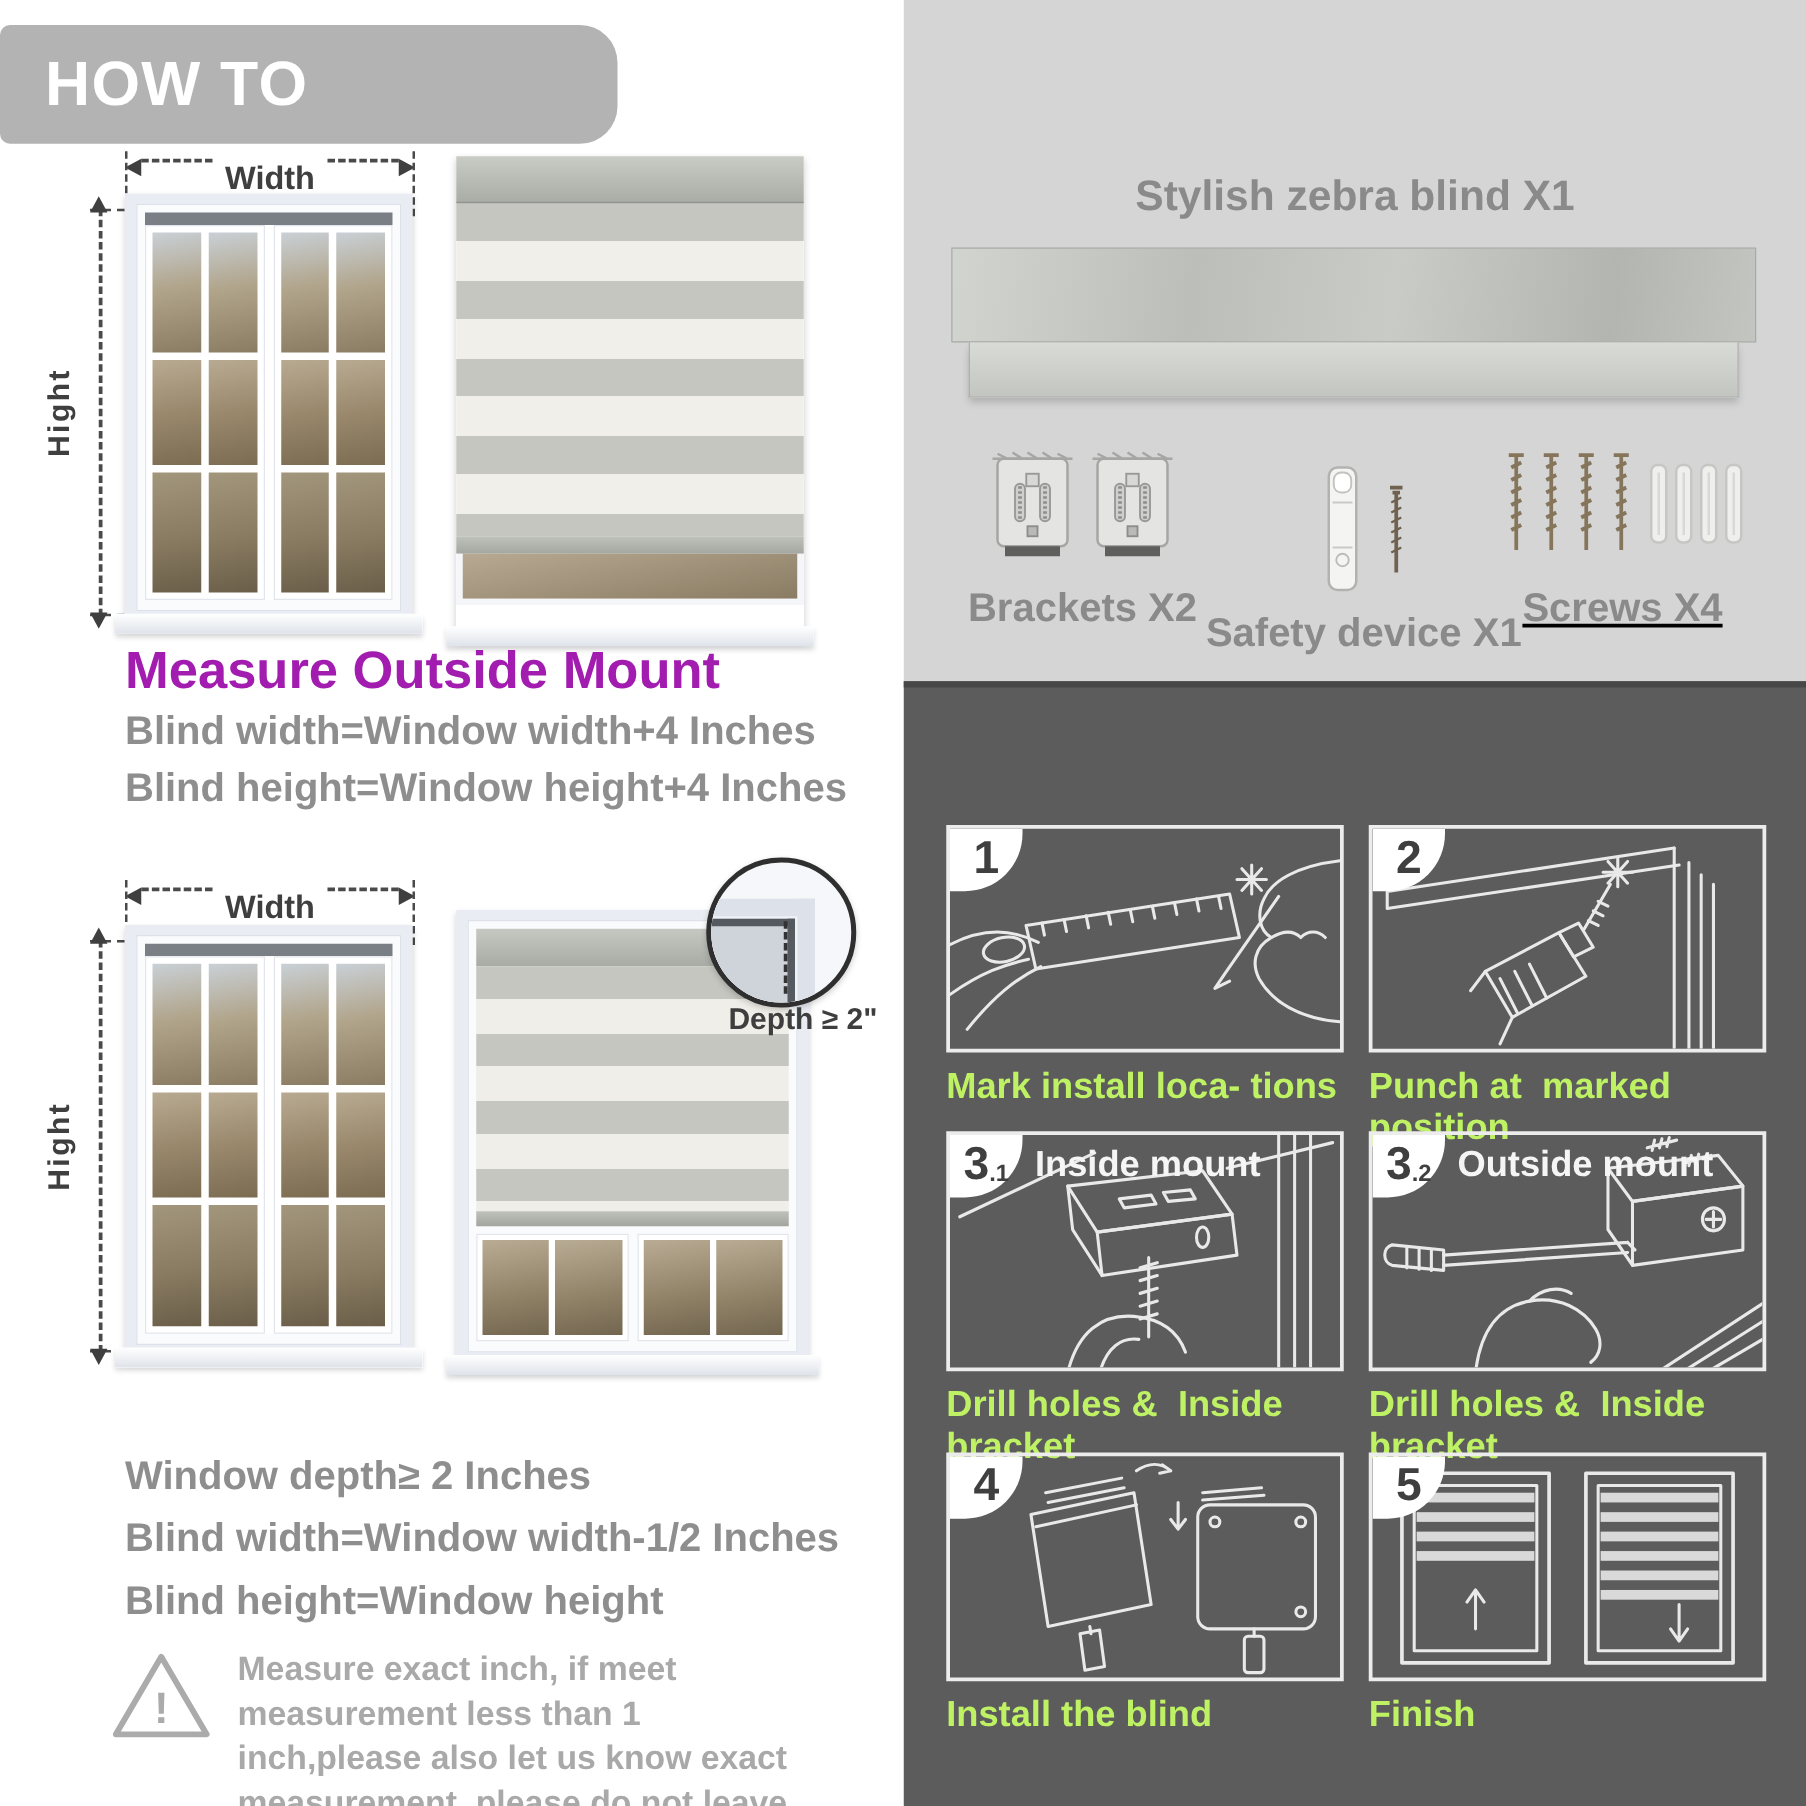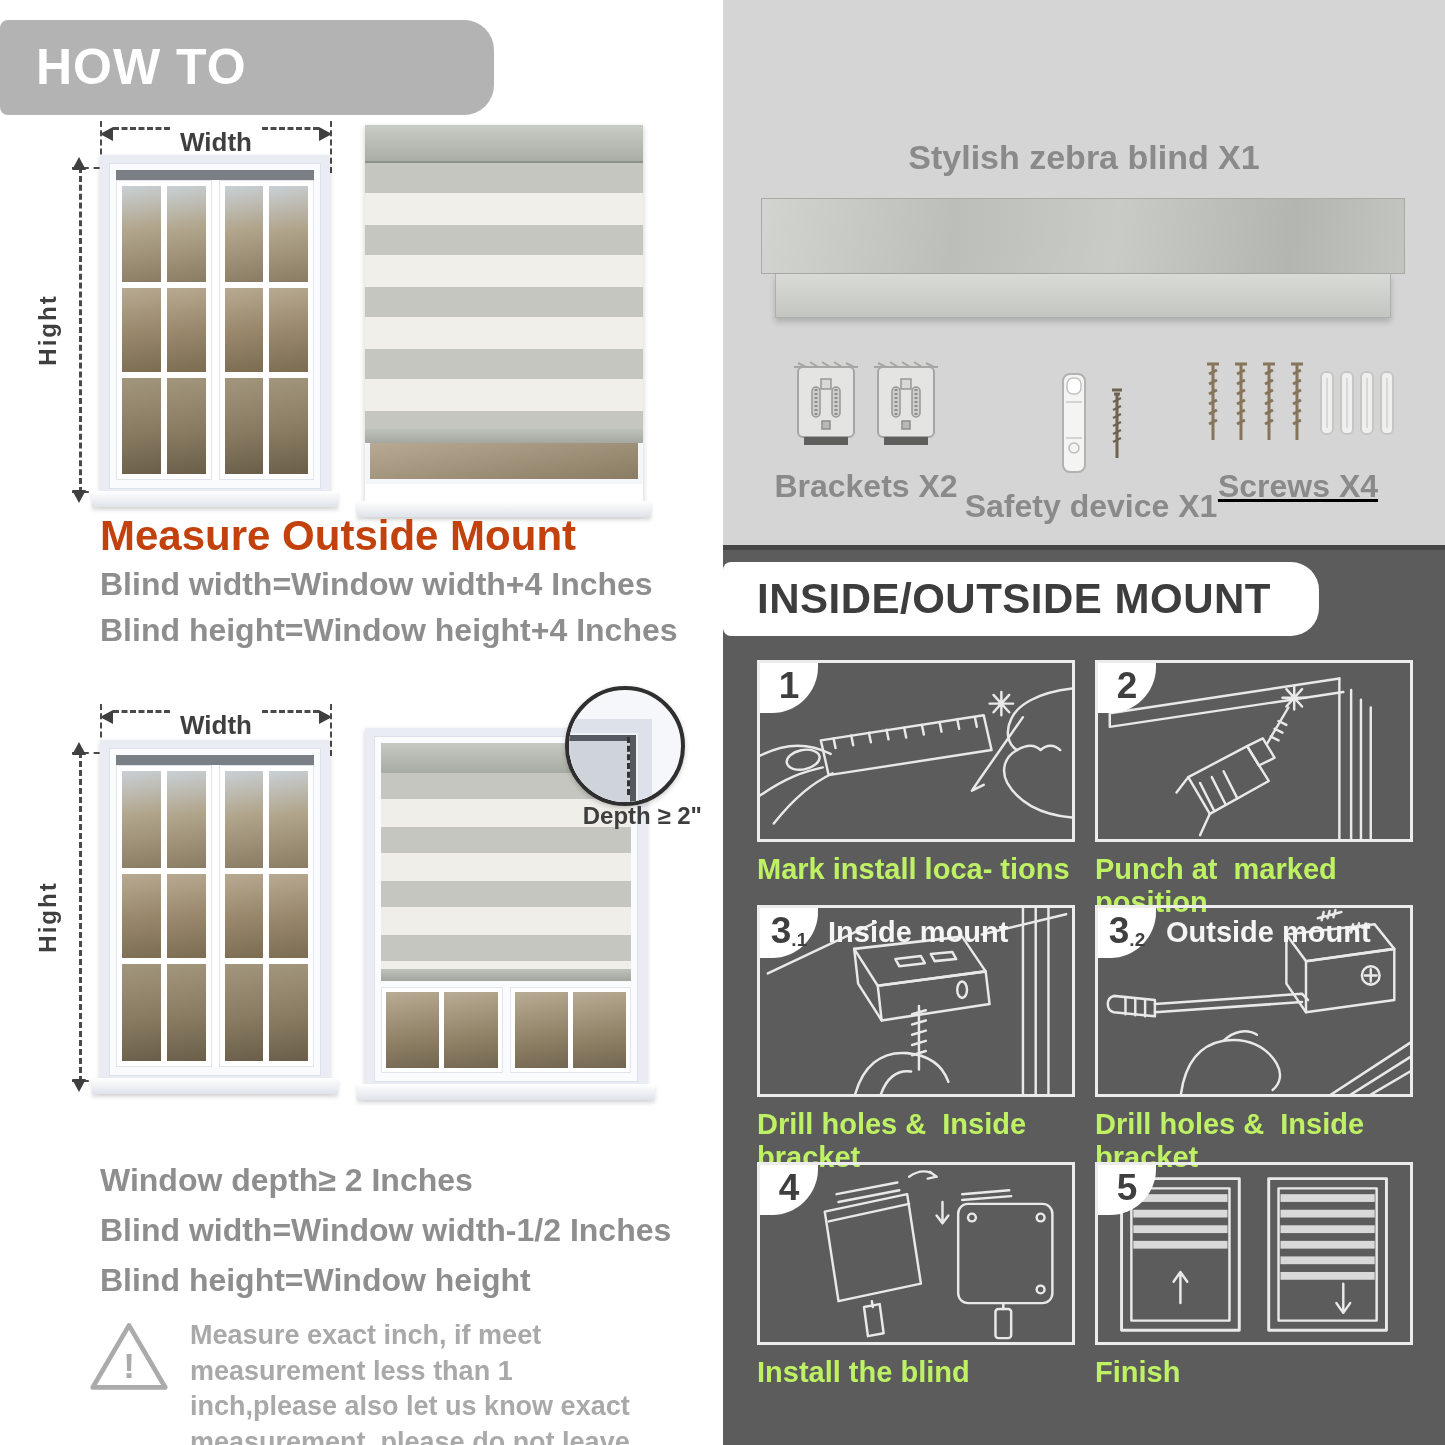--- a/index.html
+++ b/index.html
@@ -63,21 +63,21 @@
   .lpane{background:linear-gradient(170deg,#b9ac94 0%,#8f8166 60%,#736650 100%);}
 
   
   .magnifier{position:absolute;width:112px;height:112px;border:4px solid #2f2f2f;border-radius:50%;
      background:#f5f7fa;overflow:hidden;box-shadow:0 2px 5px rgba(0,0,0,.2);}
   .mag-frame{position:absolute;left:-12%;top:26%;right:26%;bottom:-12%;border-top:14px solid #dde2ea;border-right:14px solid #dde2ea;background:#eef1f5;}
   .mag-dark{position:absolute;left:-12%;top:40%;right:40%;bottom:-12%;border-top:6px solid #555a60;border-right:6px solid #555a60;background:#cfd4da;}
   .mag-dash{position:absolute;left:52%;top:42%;height:52%;width:0;border-left:3px dashed #333;}
   .depth-label{position:absolute;font-size:24px;font-weight:bold;color:#3e3e3e;white-space:nowrap;}
 
-  .h-title{position:absolute;font-size:42px;font-weight:bold;color:#c2410c;white-space:nowrap;margin:0;}
+  .h-title{position:absolute;font-size:42px;font-weight:bold;color:#a21caf;white-space:nowrap;margin:0;}
   .h-line{position:absolute;font-size:32px;font-weight:bold;color:#8e8e8e;white-space:nowrap;margin:0;}
 
   .warning{position:absolute;left:88px;top:1318px;width:560px;display:flex;align-items:flex-start;}
   .warn-text{margin-left:20px;font-size:27px;font-weight:bold;color:#a9a9a9;line-height:1.32;width:450px;}
 
   
   .included{position:absolute;left:723px;top:0;width:722px;height:545px;background:#d5d5d5;}
   .included-banner{position:absolute;left:0;top:13px;width:492px;height:94px;background:#ffffff;
       border-radius:8px 32px 32px 8px;color:#cbcbcb;font-size:46px;font-weight:bold;line-height:94px;
       padding-left:38px;box-sizing:border-box;letter-spacing:1px;}
@@ -328,23 +328,20 @@
             <rect x="62" y="18" width="12" height="62" rx="5"></rect>
           </g>
           <path d="M8,24 L8,74 M28,24 L28,74 M48,24 L48,74 M68,24 L68,74" stroke="#d8d8d6" stroke-width="2"></path>
         </svg>
       </div>
       <div class="item-label">Screws X4</div>
     </div>
   </div>
 
   <div class="mount">
-    <div class="mount-banner">
-      <span>INSIDE/OUTSIDE MOUNT</span>
-    </div>
 
     <div class="step" style="left:34px;top:110px;">
       <div class="panel" style="height:182px;">
         <svg viewBox="0 0 318 182" preserveAspectRatio="none" class="art">
           <path d="M-4,98 C28,80 52,84 72,94"></path>
           <path d="M-4,140 C26,118 46,112 64,108"></path>
           <path d="M14,166 C36,138 54,124 74,114"></path>
           <ellipse cx="44" cy="100" rx="17" ry="10" transform="rotate(-12 44 100)"></ellipse>
           <path d="M62,80 L228,54 L236,90 L70,116 Z"></path>
           <path d="M75,78 L77,88 M93,75 L95,85 M111,72 L113,82 M129,69 L131,79 M147,67 L149,77 M165,64 L167,74 M183,61 L185,71 M201,58 L203,68 M219,56 L221,66"></path>

